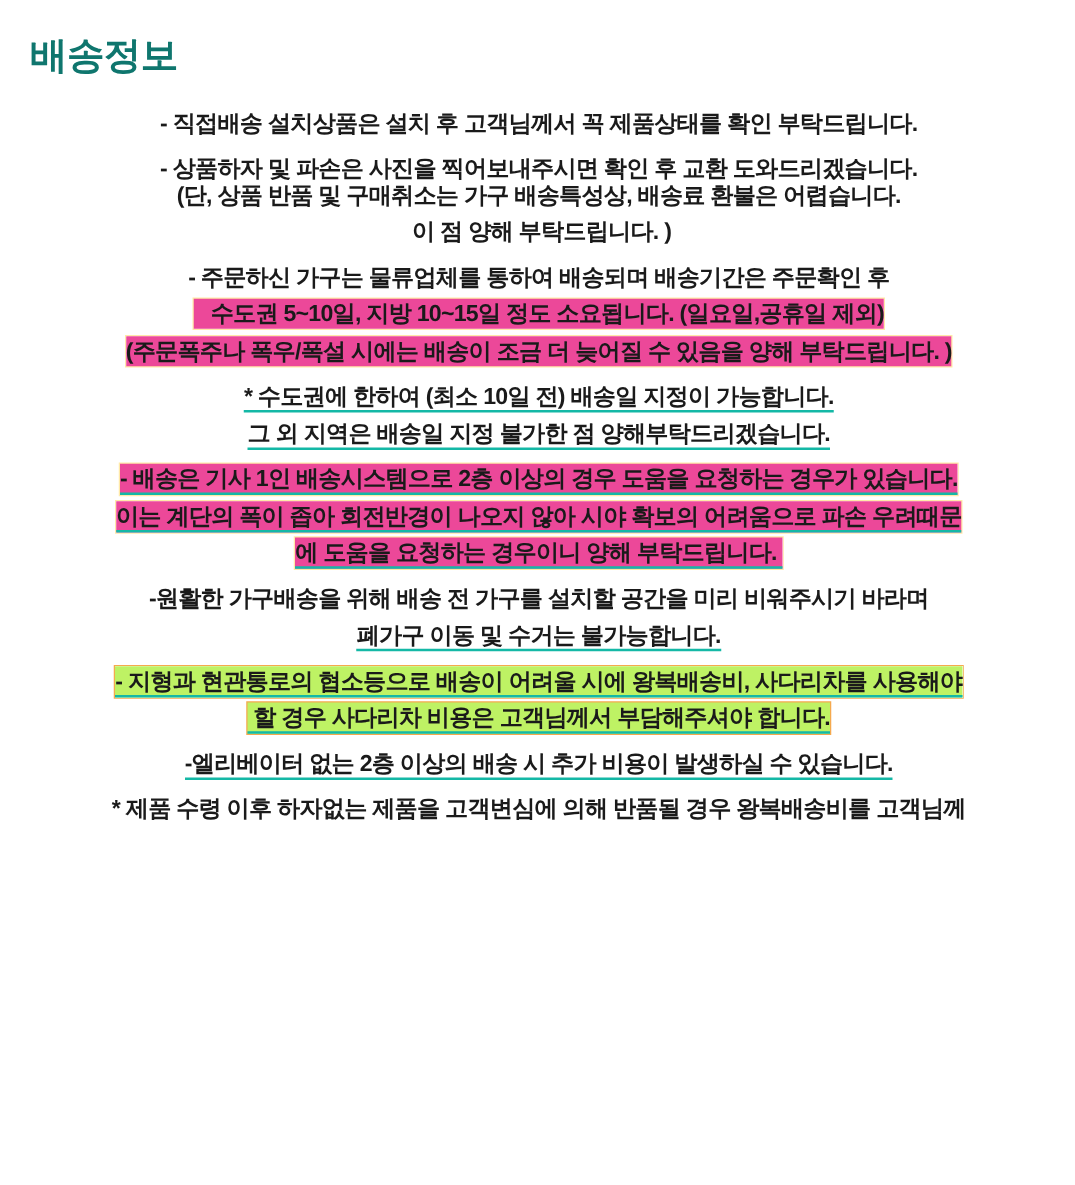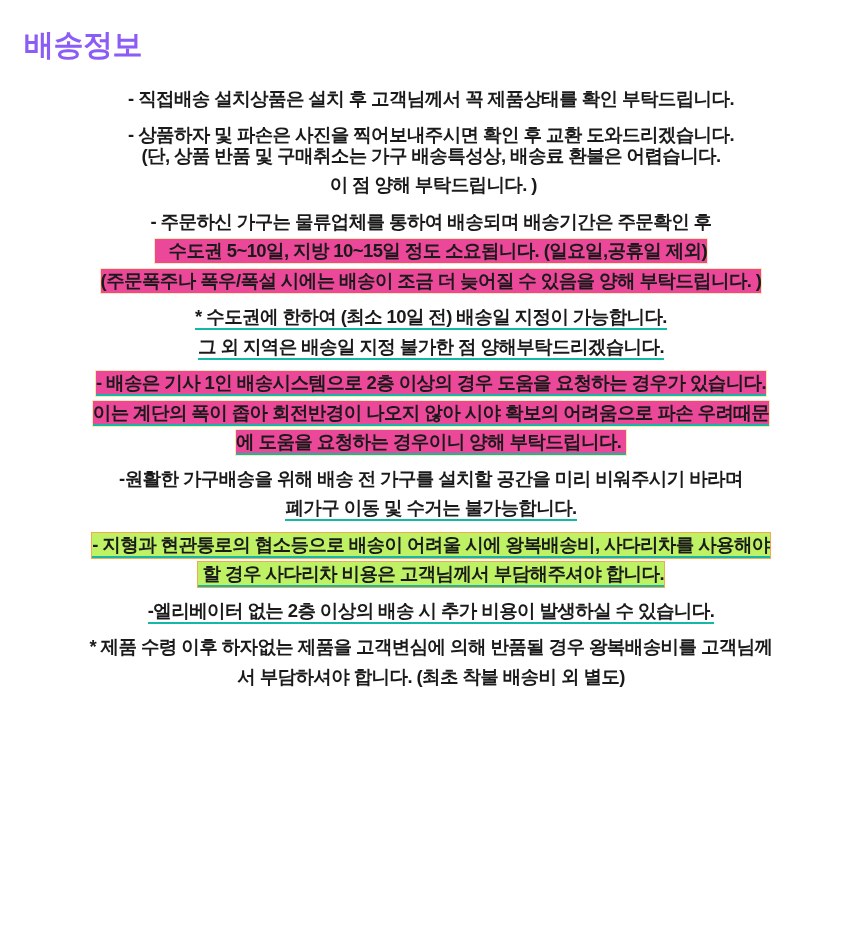--- a/index.html
+++ b/index.html
@@ -17,21 +17,21 @@
   .page {
     position: relative;
     width: 860px;
     height: 948px;
     box-sizing: border-box;
     padding: 0 6px;
   }
   .doc-title {
     font-size: 30px;
     font-weight: bold;
-    color: #8b5cf6;
+    color: #0f766e;
     letter-spacing: -0.5px;
     margin: 26px 0 0 18px;
     line-height: 1.25;
   }
   .block {
     margin: 0 0 0 0;
   }
   .line {
     font-size: 18.5px;
     font-weight: bold;
@@ -108,18 +108,17 @@
         <div class="line pad-l hl-orange ul" style="margin-top: 0px;"><span class="txt">- 지형과 현관통로의 협소등으로 배송이 어려울 시에 왕복배송비, 사다리차를 사용해야</span></div>
         <div class="line pad-l hl-orange ul" style="margin-top: 11px;"><span class="txt"> 할 경우 사다리차 비용은 고객님께서 부담해주셔야 합니다.</span></div>
       </div>
       <div class="sp-m"></div>
       <div class="block">
         <div class="line pad-l ul" style="margin-top: 0px;"><span class="txt">-엘리베이터 없는 2층 이상의 배송 시 추가 비용이 발생하실 수 있습니다.</span></div>
       </div>
       <div class="sp-m"></div>
       <div class="block">
         <div class="line pad-l" style="margin-top: 0px;"><span class="txt">* 제품 수령 이후 하자없는 제품을 고객변심에 의해 반품될 경우 왕복배송비를 고객님께</span></div>
-        <div class="line pad-l" style="margin-top: 11px;"><span class="txt">서 부담하셔야 합니다. (최초 착불 배송비 외 별도)</span></div>
       </div>
       <div class="sp-s"></div>
     </div>
 
 </div>
 
 </body></html>

